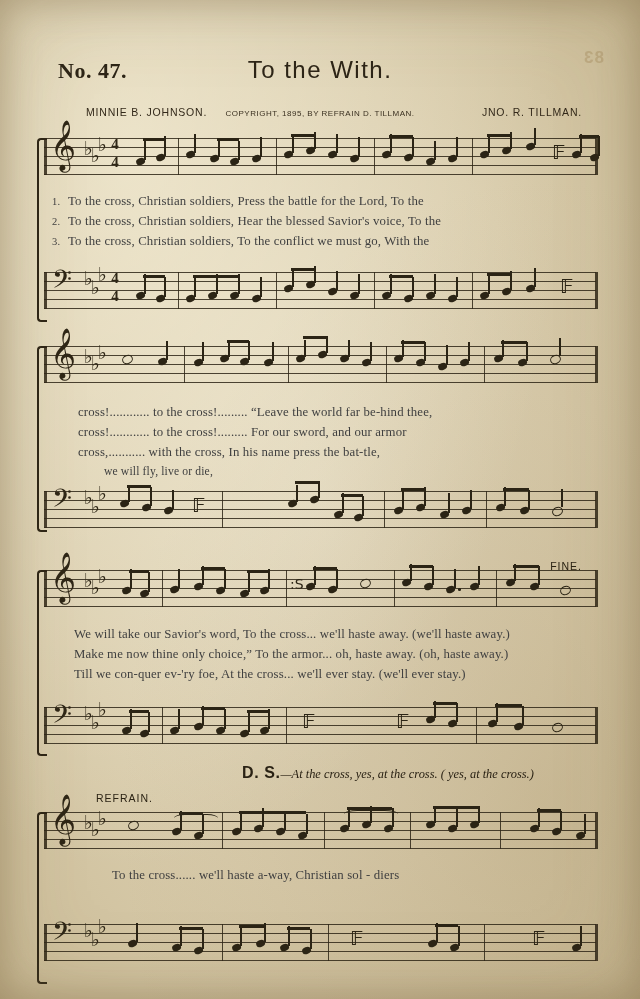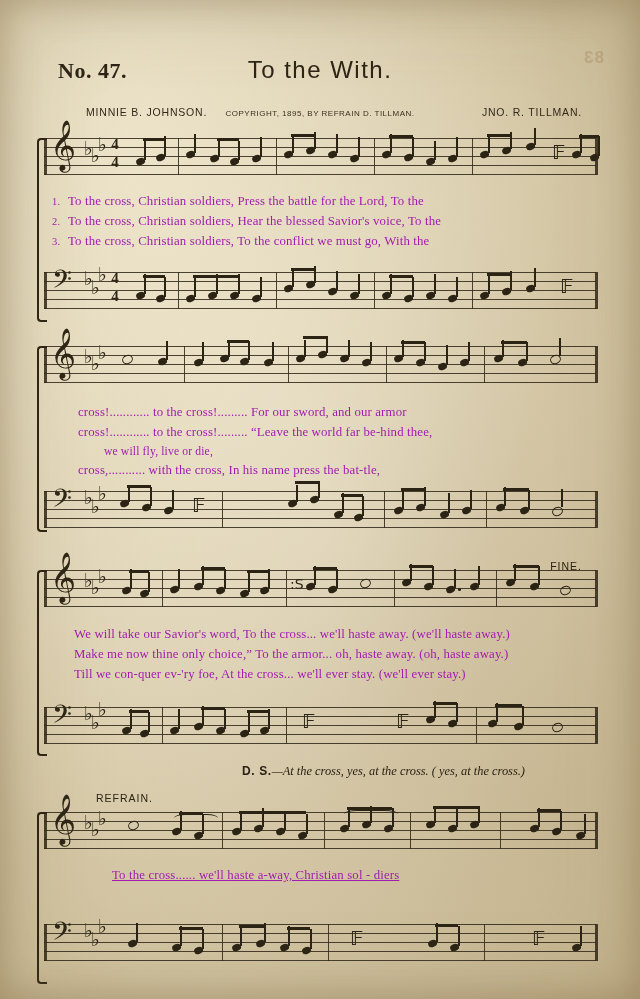--- a/index.html
+++ b/index.html
@@ -226,21 +226,21 @@
     font-size: 14px;
     color: #2b2415;
   }
 
   
   .lyricblock {
     position: absolute;
     left: 52px;
     width: 540px;
     font-family: "Liberation Serif", serif;
-    color: #a21caf;
+    color: #404040;
   }
   .lyricline {
     font-size: 12.8px;
     letter-spacing: 0.15px;
     white-space: nowrap;
     margin-bottom: 5px;
   }
   .lyricline .vnum {
     display: inline-block;
     width: 16px;
@@ -271,21 +271,21 @@
   }
   .ds-line {
     position: absolute;
     font-family: "Liberation Serif", serif;
     font-size: 12.4px;
     color: #2a2214;
     white-space: nowrap;
   }
   .ds-line b {
     font-family: "Liberation Sans", sans-serif;
-    font-size: 12px;
+    font-size: 16px;
     letter-spacing: 0.6px;
     font-weight: bold;
   }
   .ital { font-style: italic; }
 </style>
 </head>
 <body>
 
 <div class="paper"></div>
 
@@ -501,24 +501,24 @@
       <div class="nh" style="left:474px; top:17px;"></div>
         <div class="stem" style="left:482px; top:0px; height:19px;"></div>
       <div class="beam" style="left:457px; top:-1px; width:26px;"></div>
       <div class="nh open" style="left:506px; top:13px;"></div>
         <div class="stem" style="left:515px; top:-4px; height:18px;"></div>
       <div class="barline thick" style="left:551px;"></div>
     </div>
   </div>
 
   <div class="lyricblock" style="top:405px; left:62px;">
+    <div class="lyricline indent">cross!............ to  the  cross!......... “Leave the world far be-hind thee,</div>
     <div class="lyricline indent">cross!............ to  the  cross!......... For our sword, and our armor</div>
-    <div class="lyricline indent">cross!............ to  the  cross!......... “Leave the world far be-hind thee,</div>
+    <div class="lyricline indent">cross,........... with the cross,        In his name press the bat-tle,</div>
     <div class="lyricline indent small" style="padding-left:42px;">we will fly,                     live  or  die,</div>
-    <div class="lyricline indent">cross,........... with the cross,        In his name press the bat-tle,</div>
   </div>
 
   <div class="system" style="top:487px;">
     <div class="staff">
       <div class="line"></div>
         <div class="line"></div>
         <div class="line"></div>
         <div class="line"></div>
         <div class="line"></div>
       <div class="barline thick" style="left:0px;"></div>
@@ -759,21 +759,21 @@
         <div class="stem" style="left:494px; top:0px; height:19px;"></div>
       <div class="nh" style="left:508px; top:20px;"></div>
         <div class="stem" style="left:516px; top:3px; height:19px;"></div>
       <div class="beam" style="left:493px; top:1px; width:24px;"></div>
       <div class="nh" style="left:532px; top:24px;"></div>
         <div class="stem" style="left:540px; top:6px; height:20px;"></div>
       <div class="barline thick" style="left:551px;"></div>
     </div>
   </div>
 
-  <div class="lyricblock" style="top:868px; left:62px;text-decoration:underline;">
+  <div class="lyricblock" style="top:868px; left:62px;">
     <div class="lyricline" style="padding-left:50px;">To the  cross......  we'll haste a-way,              Christian sol  -  diers</div>
   </div>
 
   <div class="system" style="top:920px;">
     <div class="staff">
       <div class="line"></div>
         <div class="line"></div>
         <div class="line"></div>
         <div class="line"></div>
         <div class="line"></div>

